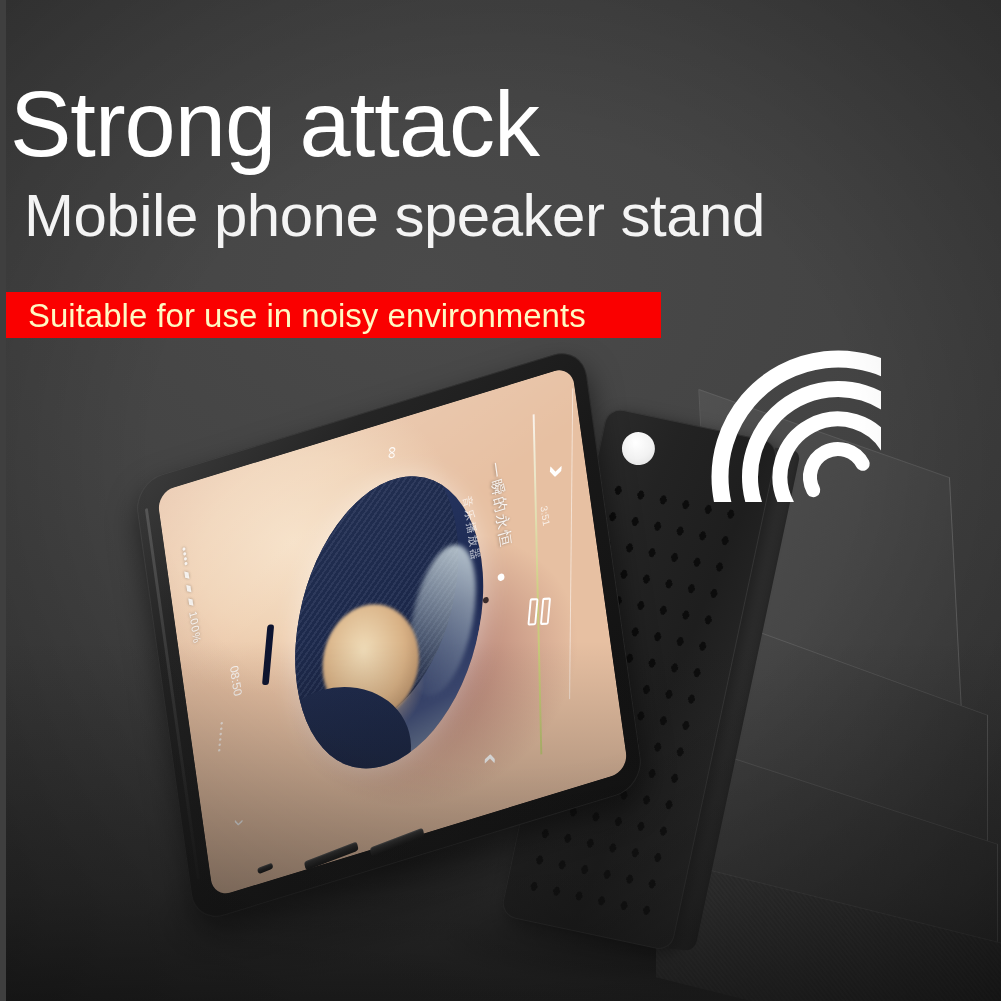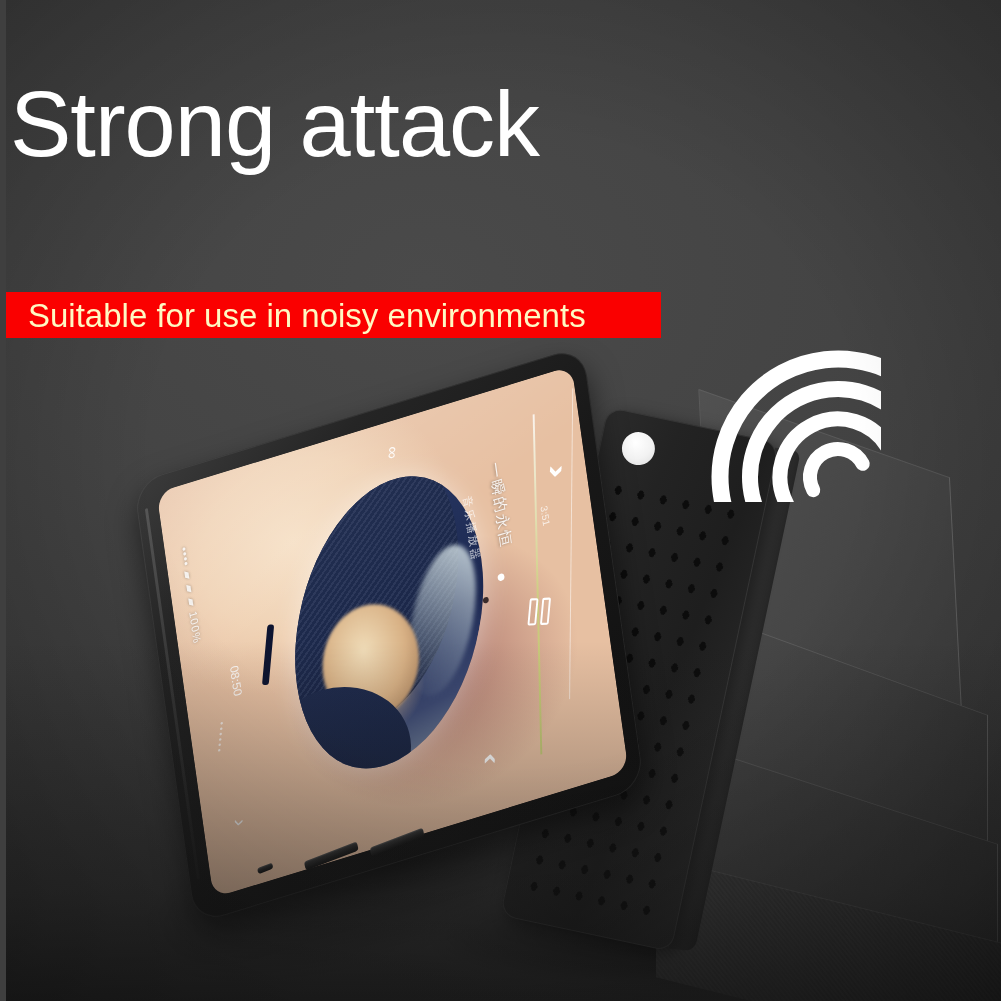--- a/index.html
+++ b/index.html
@@ -547,18 +547,19 @@
         <path d="M172 150 m-118 0 a118 118 0 0 1 236 0" stroke-width="17"></path>
       </g>
     </svg>
 
   </div>
 
   <div class="floor-shade"></div>
   <div class="vignette"></div>
 
   <div class="headline-1">Strong attack</div>
+  <div class="headline-2">Mobile phone speaker stand</div>
 
   <div class="tagline-banner">
     <span class="tagline-text">Suitable for use in noisy environments</span>
   </div>
 
 </div>
 
 </body></html>

